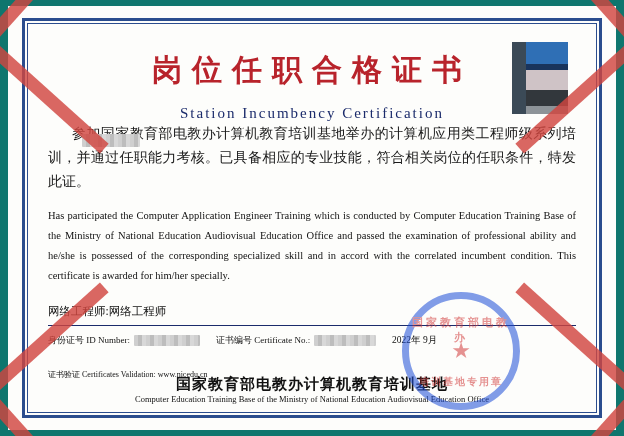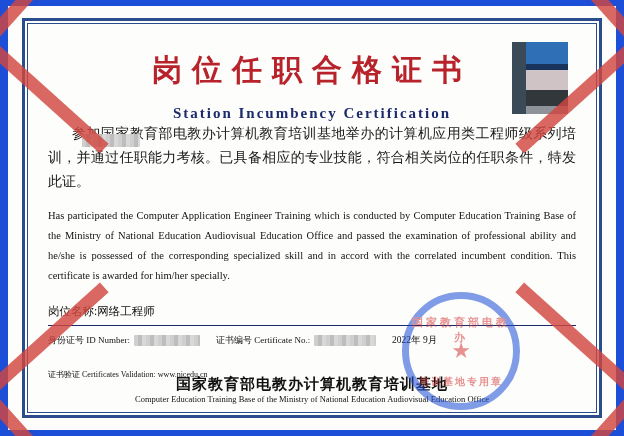--- a/index.html
+++ b/index.html
@@ -11,21 +11,21 @@
     height: 436px;
     background: #f2f2f0;
     font-family: "Liberation Serif", serif;
     overflow: hidden;
   }
 
   #certificate-root {
     position: relative;
     width: 624px;
     height: 436px;
-    background: #1d4ed8;
+    background: #0f766e;
     overflow: hidden;
   }
 
   
   .paper {
     position: absolute;
     left: 8px;
     top: 6px;
     width: 608px;
     height: 424px;
@@ -82,21 +82,21 @@
     font-size: 30px;
     font-weight: bold;
     letter-spacing: 10px;
     margin-top: 14px;
     font-family: "Liberation Serif", serif;
   }
   .title-en {
     text-align: center;
     color: #1b2b6b;
     font-size: 15px;
-    font-weight: bold;
+    font-weight: normal;
     letter-spacing: 2px;
     margin-top: 14px;
     font-family: "Liberation Serif", serif;
   }
 
   
   .photo {
     position: absolute;
     right: 8px;
     top: 6px;
@@ -272,21 +272,21 @@
 
       <div class="title-cn">岗位任职合格证书</div>
       <div class="title-en">Station    Incumbency    Certification</div>
 
       <div class="redact redact-name"></div>
 
       <div class="body-cn">参加国家教育部电教办计算机教育培训基地举办的计算机应用类工程师级系列培训，并通过任职能力考核。已具备相应的专业技能，符合相关岗位的任职条件，特发此证。</div>
       <div class="body-en">Has participated the Computer Application Engineer Training which is conducted by Computer Education Training Base of the Ministry of National Education Audiovisual Education Office and passed the examination of professional ability and he/she is possessed of the corresponding specialized skill and in accord with the correlated incumbent condition. This certificate is awarded for him/her specially.</div>
 
       <div class="post-row">
-        <span class="post-cn"><span>岗位名称:</span><span>网络工程师</span></span>
+        <span class="post-cn"><span>网络工程师:</span><span>网络工程师</span></span>
       </div>
 
       <div class="rule"></div>
 
       <div class="meta-row">
         <span class="meta-item id">
           <span>身份证号 ID Number:</span>
           <span class="redact"></span>
         </span>
         <span class="meta-item cert">

